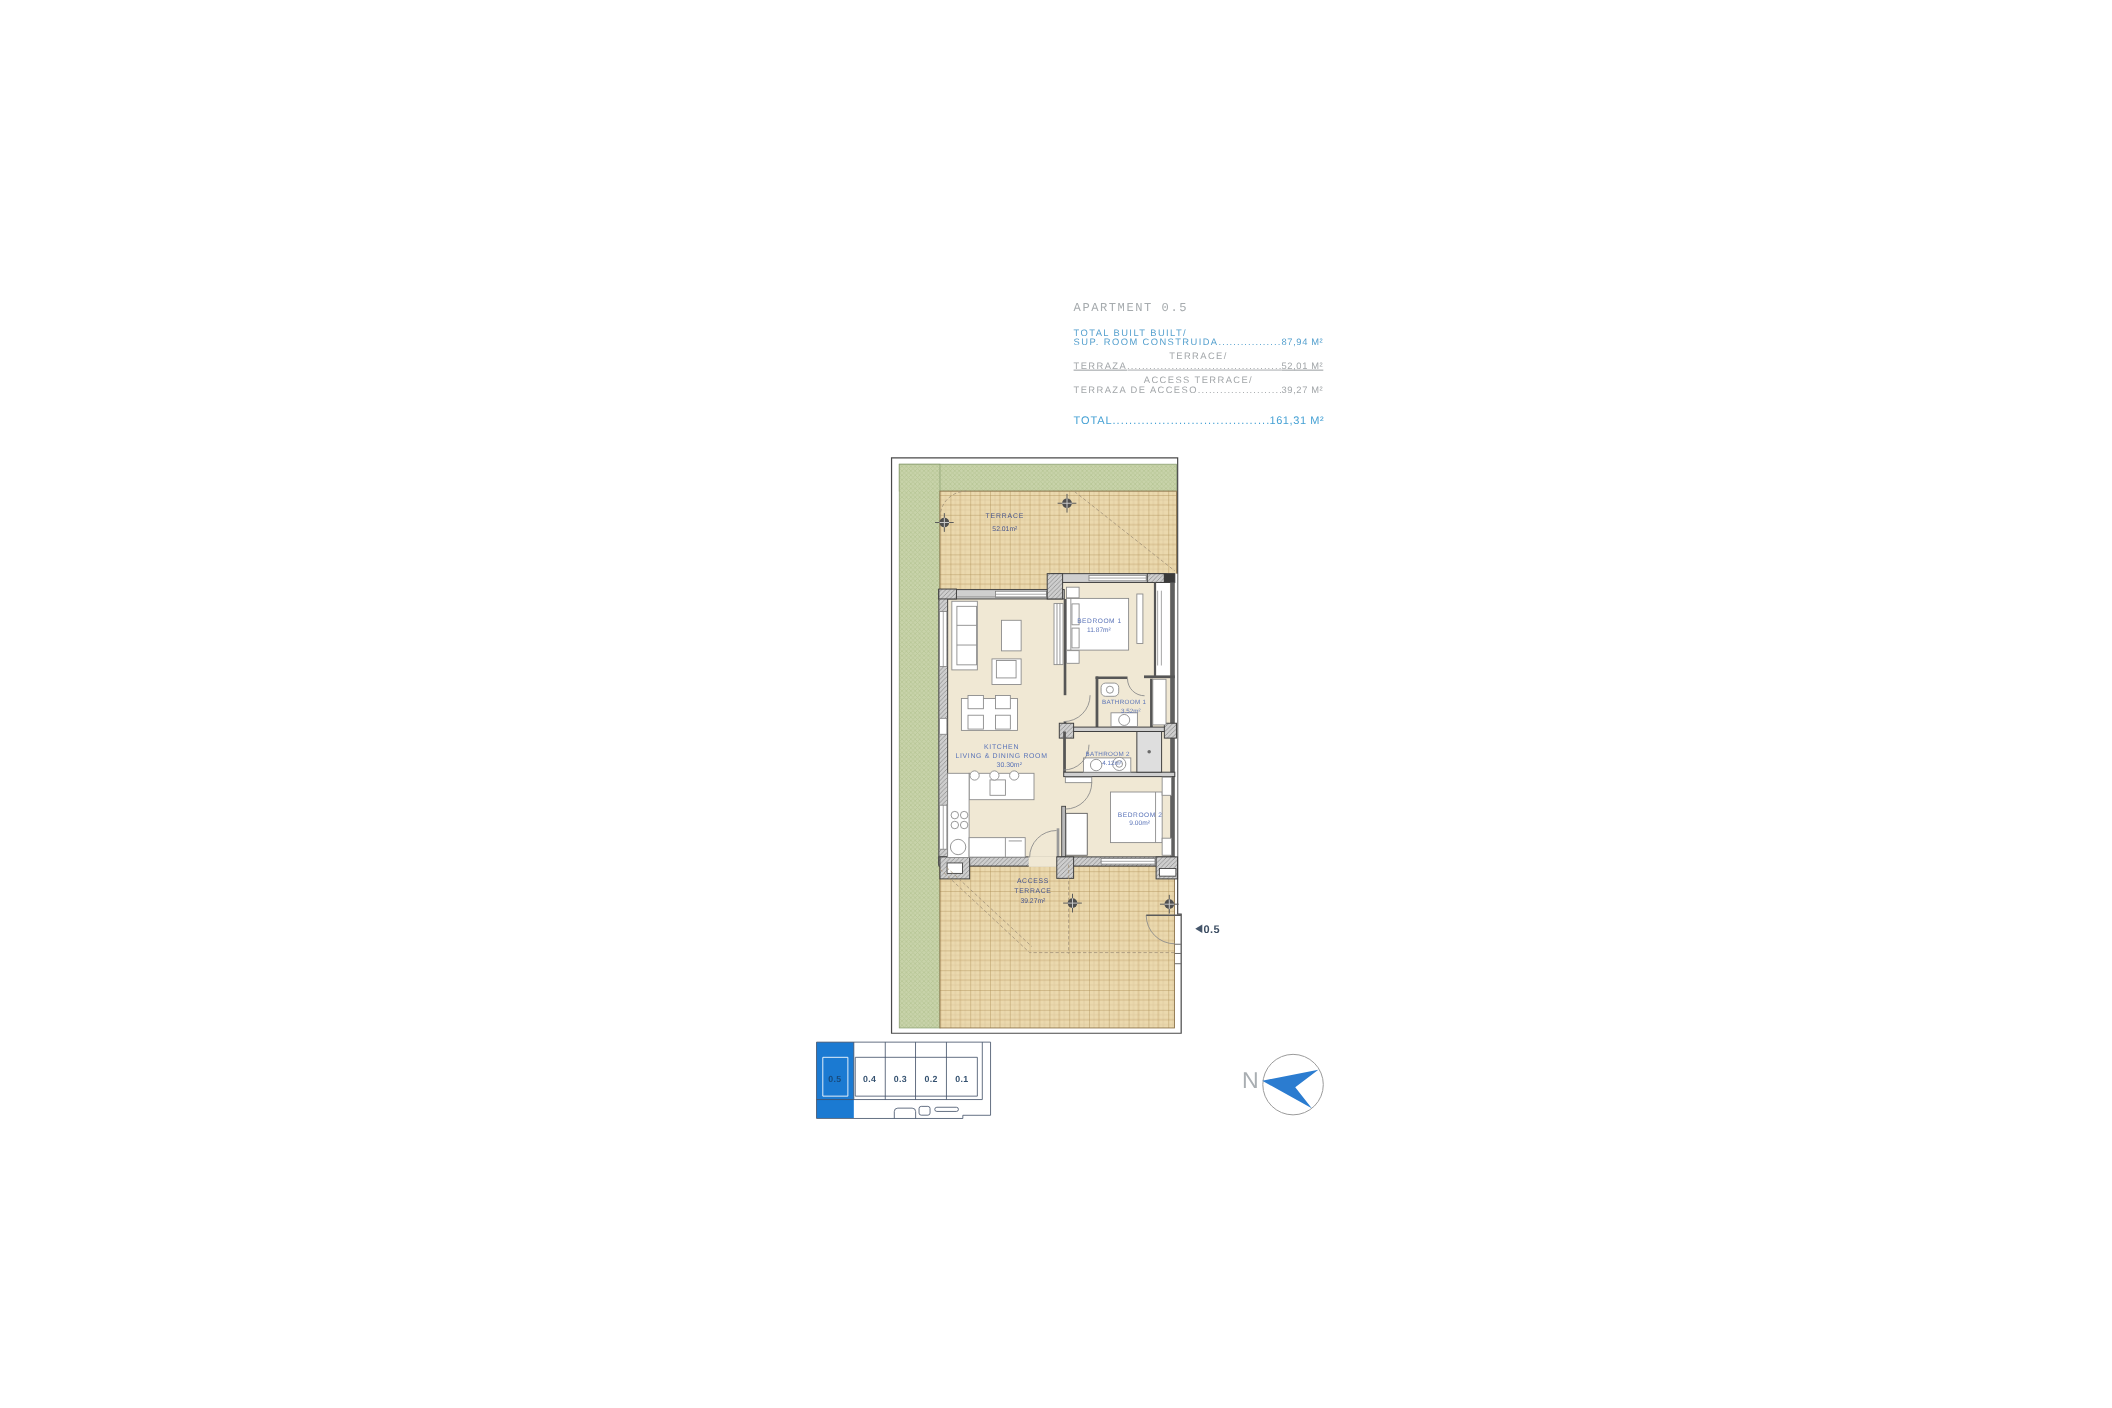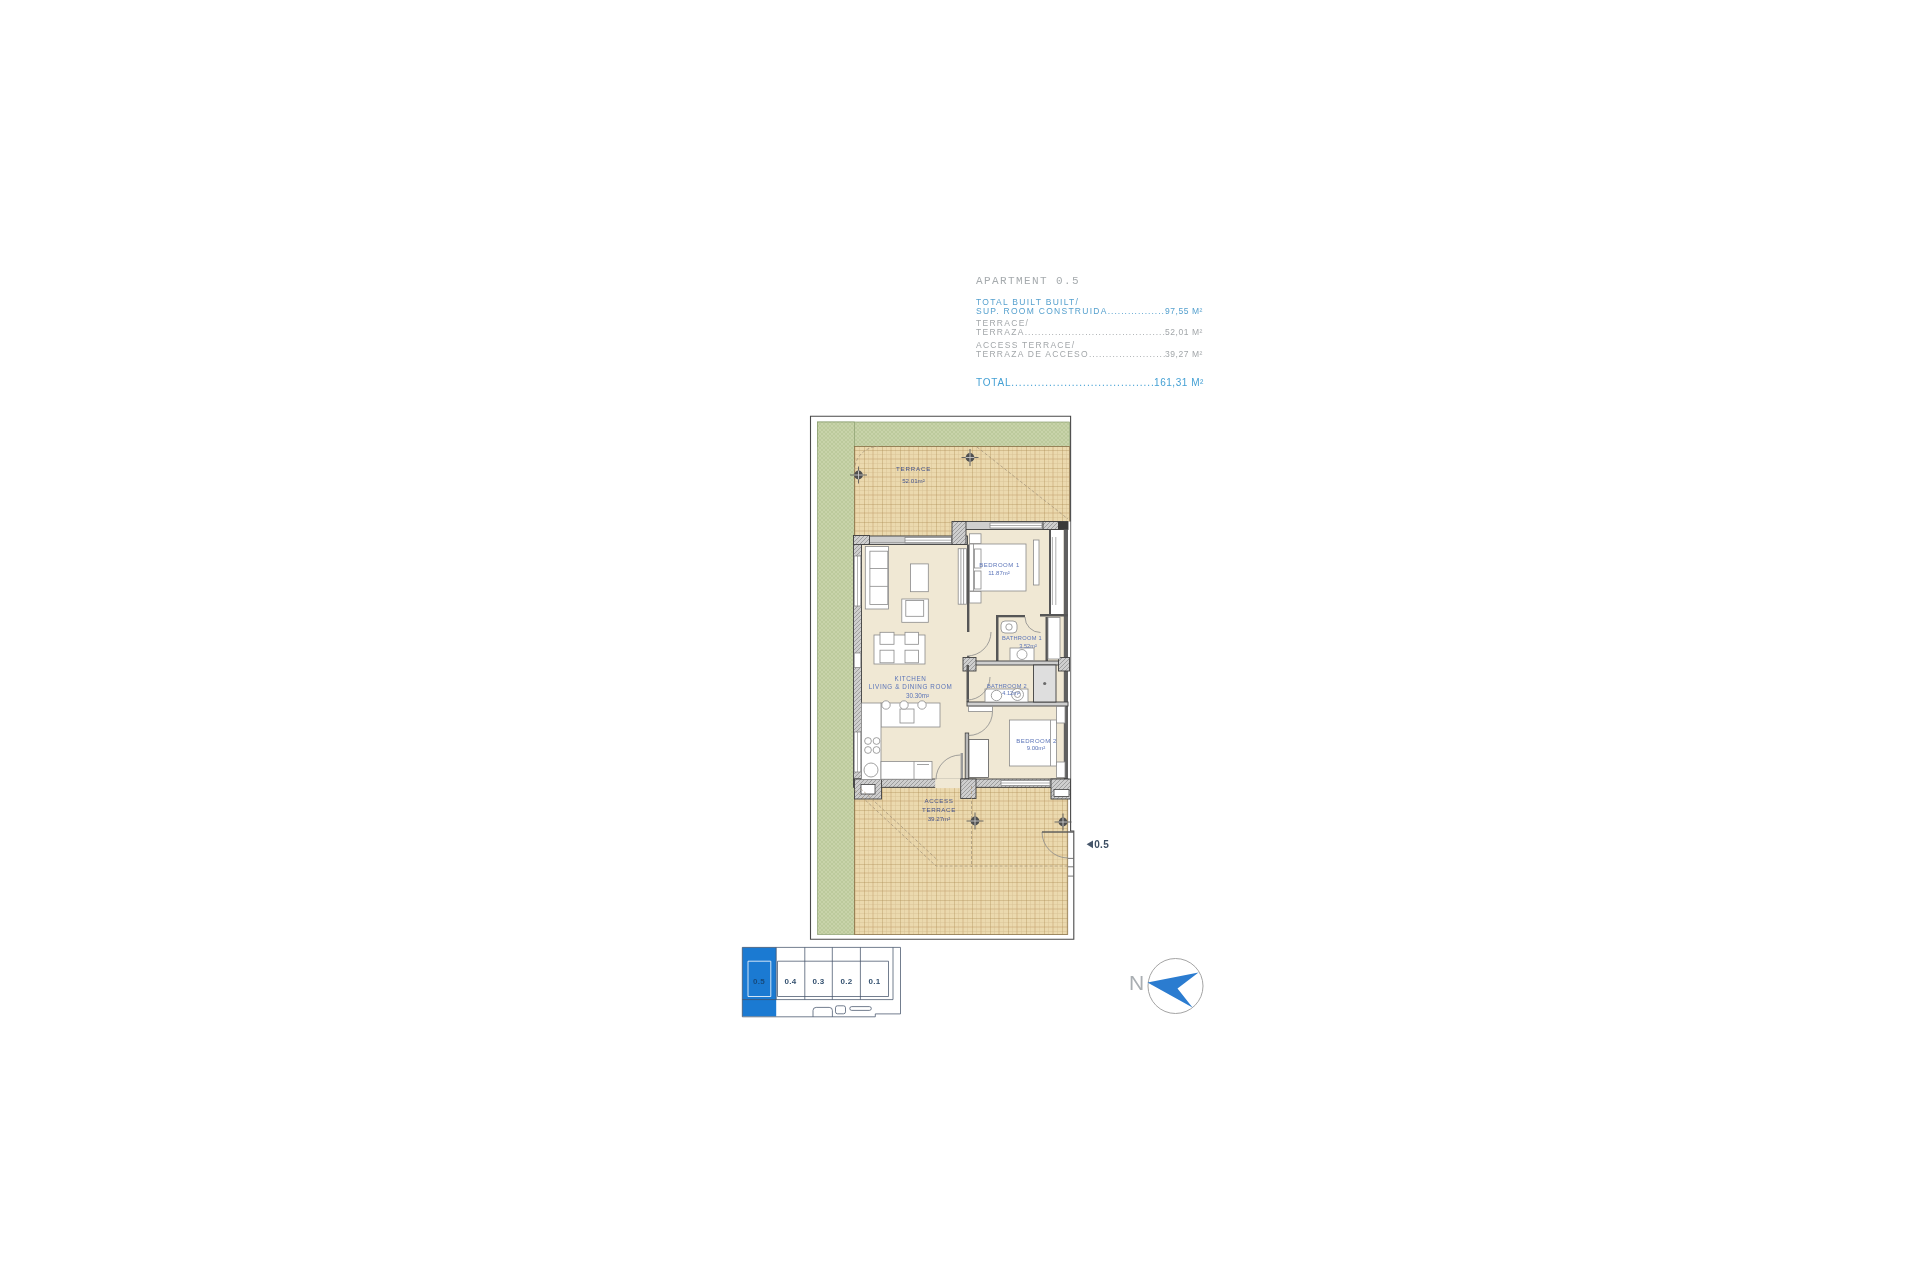--- a/index.html
+++ b/index.html
@@ -8,35 +8,35 @@
   .abs{position:absolute;}
   
   #info{position:absolute;left:976px;top:271px;width:228px;}
   .apt{position:absolute;left:0;top:4px;font-size:11px;letter-spacing:1.4px;color:#a6abae;font-family:Liberation Mono, monospace;}
   .row{position:absolute;left:0;width:227px;font-size:8.5px;letter-spacing:1.28px;line-height:9px;
        white-space:nowrap;}
   .lead{display:flex;align-items:baseline;}
   .lead .dots{flex:1;overflow:hidden;letter-spacing:1px;}
   .lead .val{letter-spacing:0.55px;}
   .blue{color:#55a0ce;}
-  .gray{color:#a2a6a9;}
+  .gray{color:#a2a6a9;text-align:center;}
   .total{position:absolute;left:0;top:106px;width:228px;font-size:10px;letter-spacing:0.8px;color:#44a0d4;}
 </style>
 </head>
 <body>
   <div id="info">
     <div class="apt">APARTMENT 0.5</div>
     <div class="row blue" style="top:27px;">TOTAL BUILT BUILT/</div>
     <div class="row blue lead" style="top:36px;">
       <span>SUP. ROOM CONSTRUIDA</span>
       <span class="dots">....................................................</span>
-      <span class="val">97,55 M²</span>
+      <span class="val">87,94 M²</span>
     </div>
     <div class="row gray" style="top:48px;">TERRACE/</div>
-    <div class="row gray lead" style="top:57px;">
+    <div class="row gray lead" style="top:57px;text-decoration:underline;">
       <span>TERRAZA</span>
       <span class="dots">....................................................................</span>
       <span class="val">52,01 M²</span>
     </div>
     <div class="row gray" style="top:69.5px;">ACCESS TERRACE/</div>
     <div class="row gray lead" style="top:78.5px;">
       <span>TERRAZA DE ACCESO</span>
       <span class="dots">..........................................................</span>
       <span class="val">39,27 M²</span>
     </div>

